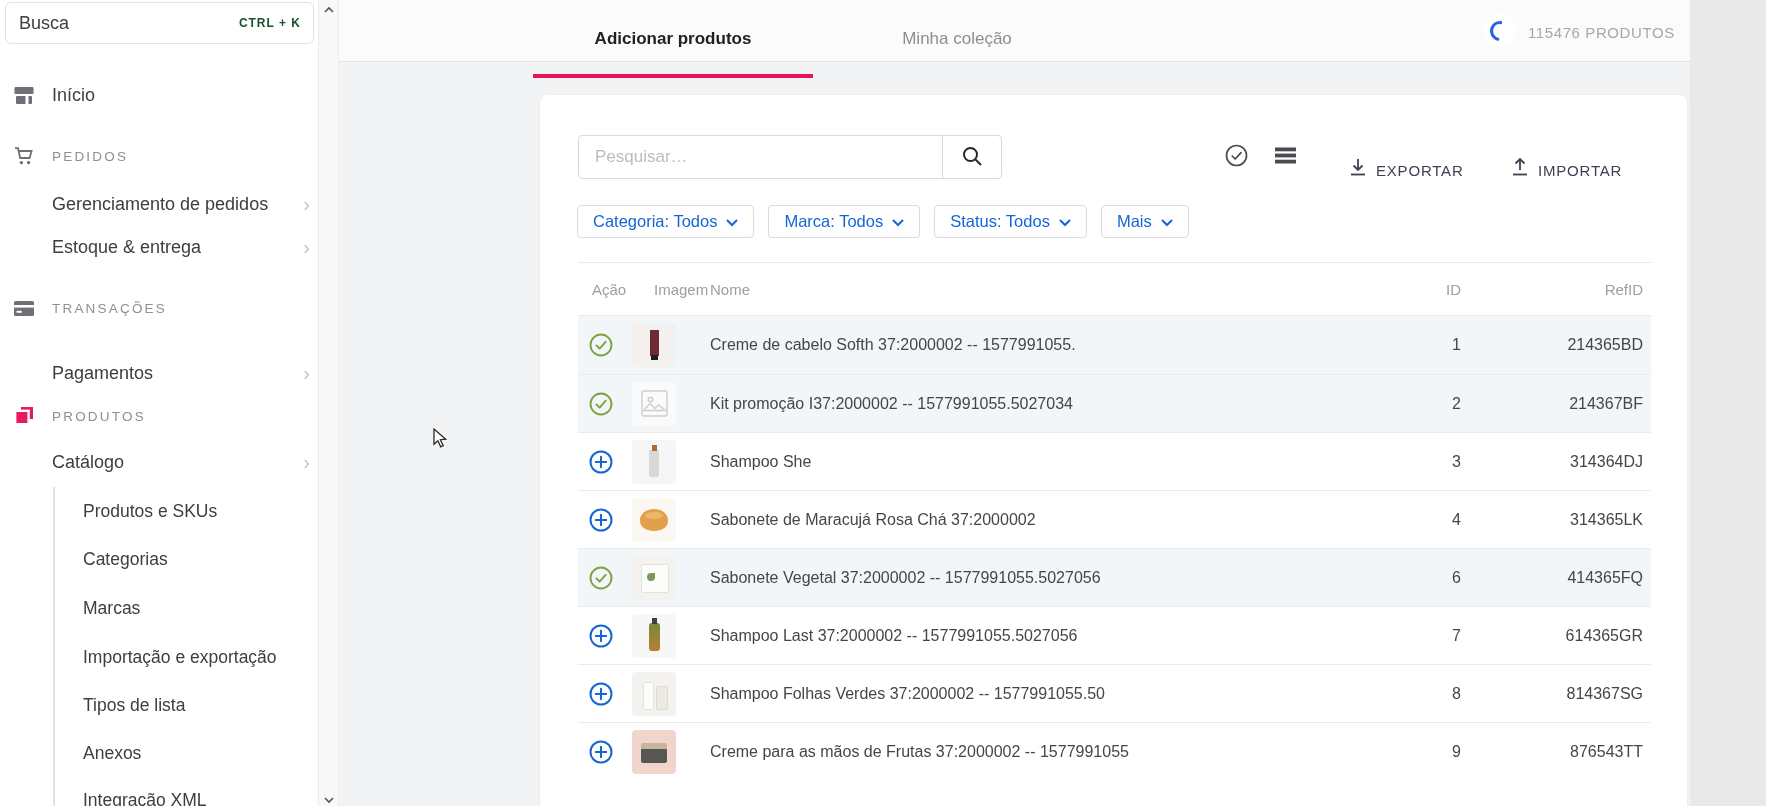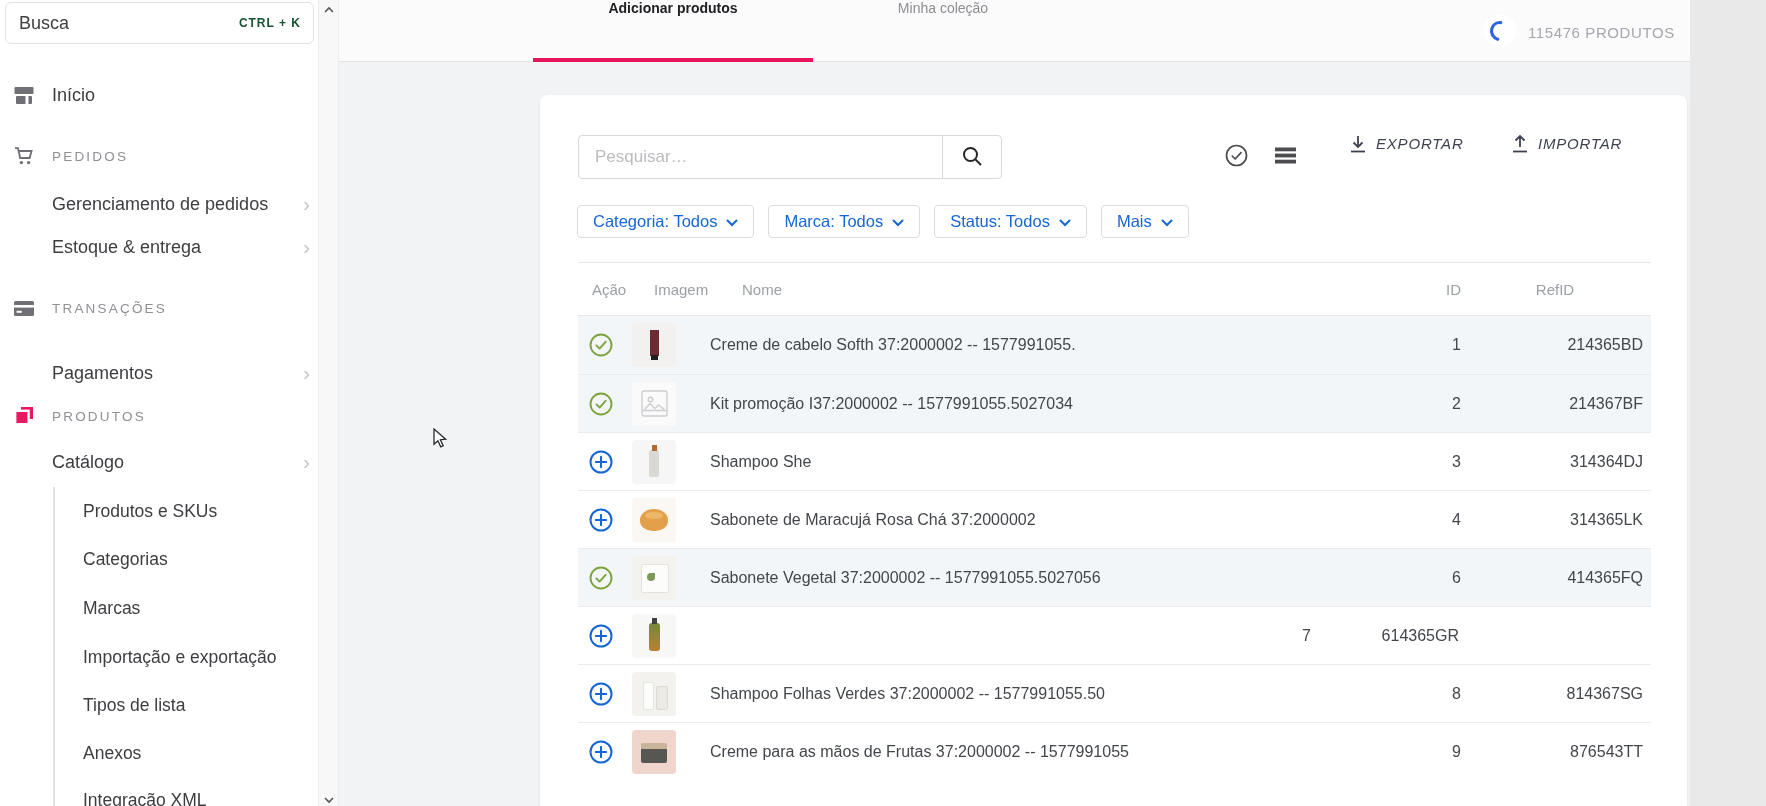--- a/index.html
+++ b/index.html
@@ -22,54 +22,54 @@
   
   .sb-scroll { position:absolute; left:319px; top:0; width:20px; height:806px; background:#f8f8f9; border-right:1px solid #ededef; z-index:2; }
   .sb-scroll .chev { position:absolute; left:4px; width:12px; height:12px; }
   .sb-scroll .chev.up { top:2px; } .sb-scroll .chev.down { bottom:2px; }
 
   
   .main { position:absolute; left:339px; top:0; width:1351px; height:806px; background:#f2f3f5; }
   .right-strip { position:absolute; left:1690px; top:0; width:76px; height:806px; background:#e9e9ea; }
 
   .topbar { position:absolute; left:0; top:0; width:1351px; height:62px; background:#fbfbfc; border-bottom:1px solid #e3e3e6; }
-  .tab { position:absolute; top:0; height:62px; display:flex; align-items:flex-start; justify-content:center; font-size:14px; cursor:pointer; }
+  .tab { position:absolute; top:0; height:78px; display:flex; align-items:center; justify-content:center; font-size:17px; cursor:pointer; }
   .tab.t0 { left:194px; width:280px; color:#212125; font-weight:bold; }
-  .tab.t1 { left:514px; width:180px; color:#8d8d93; }
+  .tab.t1 { left:528px; width:180px; color:#8d8d93; }
   .tab-underline { position:absolute; left:0; bottom:0; width:100%; height:4px; background:#e8145b; }
   .spinner-wrap { position:absolute; left:1144px; top:14px; width:34px; height:34px; }
   .prod-count { position:absolute; left:1189px; top:0; height:64px; display:flex; align-items:center; font-size:15px; letter-spacing:0.6px; color:#a6a6ae; white-space:nowrap; }
 
   
   .card { position:absolute; left:201px; top:95px; width:1147px; height:711px; background:#ffffff; border-radius:8px 8px 0 0; box-shadow:0 1px 3px rgba(0,0,0,0.07); }
 
   .searchbox { position:absolute; left:38px; top:40px; width:424px; height:44px; border:1px solid #d9d9dc; border-radius:4px; background:#fff; display:flex; }
   .searchbox input { flex:1; border:none; outline:none; font-size:17px; color:#3d3d42; padding:0 16px; font-family:inherit; background:transparent; }
   .searchbox input::placeholder { color:#bcbcc0; }
   .search-btn { width:59px; border:none; border-left:1px solid #d9d9dc; background:transparent; display:flex; align-items:center; justify-content:center; cursor:pointer; }
 
   .tool-ic { position:absolute; top:46px; width:32px; height:32px; border:none; background:transparent; display:flex; align-items:center; justify-content:center; cursor:pointer; }
   .tool-ic.ic-check { left:680px; }
   .tool-ic.ic-list  { left:729px; }
-  .tool-btn { position:absolute; top:40px; height:44px; border:none; background:transparent; display:flex; align-items:flex-start; gap:10px; font-size:15px; letter-spacing:0.8px; color:#3e4150; cursor:pointer; font-family:inherit;font-style:italic; }
+  .tool-btn { position:absolute; top:40px; height:44px; border:none; background:transparent; display:flex; align-items:flex-end; gap:10px; font-size:15px; letter-spacing:0.8px; color:#3e4150; cursor:pointer; font-family:inherit; }
   .tool-btn.b-export { left:810px; }
   .tool-btn.b-import { left:972px; }
 
   .chips { position:absolute; left:37px; top:110px; display:flex; gap:14px; }
   .chip { display:inline-flex; align-items:center; gap:9px; height:33px; padding:0 15px; border:1px solid #dcdcdf; border-radius:4px; background:#fff; color:#1566d4; font-size:16.5px; cursor:pointer; white-space:nowrap; }
 
   
   .table { position:absolute; left:38px; top:167px; width:1073px; }
   .trow, .thead { display:grid; grid-template-columns:52px 77px 1fr 150px 184px; align-items:center; }
   .thead { height:54px; border-top:1px solid #e8e8ea; border-bottom:1px solid #e8e8ea; color:#9aa0a6; font-size:15px; }
   .thead .h-action { padding-left:14px; }
   .thead .h-image { padding-left:24px; }
-  .thead .h-name { padding-left:3px;margin-left:32px; }
+  .thead .h-name { padding-left:3px; }
   .thead .h-id { text-align:right; padding-right:6px; }
-  .thead .h-refid { text-align:center; padding-right:8px; }
+  .thead .h-refid { text-align:right; padding-right:8px; }
   .trow { height:58px; border-top:1px solid #ebebee; font-size:16px; color:#43464b; }
   .trow:first-of-type { border-top:none; }
   .trow.sel { background:#f2f6f9; }
   .c-action { padding-left:10px; }
   .action-btn { width:26px; height:26px; border:none; background:transparent; padding:0; cursor:pointer; display:flex; align-items:center; justify-content:center; }
   .c-name { padding-left:3px; white-space:nowrap; overflow:hidden; }
   .c-id { text-align:right; padding-right:6px; }
   .c-refid { text-align:right; padding-right:8px; }
 
   
@@ -374,20 +374,21 @@
               <button class="action-btn">
                 <svg width="24" height="24" viewBox="0 0 24 24" fill="none">
                   <circle cx="12" cy="12" r="10.5" stroke="#1566d4" stroke-width="2"></circle>
                   <path d="M12 6.8v10.4M6.8 12h10.4" stroke="#1566d4" stroke-width="2" stroke-linecap="round"></path>
                 </svg>
               </button>
             </div>
             <div class="c-img">
               <div class="thumb k-bottle-green"></div>
             </div>
+            <div class="c-name">Shampoo Last 37:2000002 -- 1577991055.5027056</div>
             <div class="c-id">7</div>
             <div class="c-refid">614365GR</div>
           </div>
           <div class="trow">
             <div class="c-action">
               <button class="action-btn">
                 <svg width="24" height="24" viewBox="0 0 24 24" fill="none">
                   <circle cx="12" cy="12" r="10.5" stroke="#1566d4" stroke-width="2"></circle>
                   <path d="M12 6.8v10.4M6.8 12h10.4" stroke="#1566d4" stroke-width="2" stroke-linecap="round"></path>
                 </svg>

